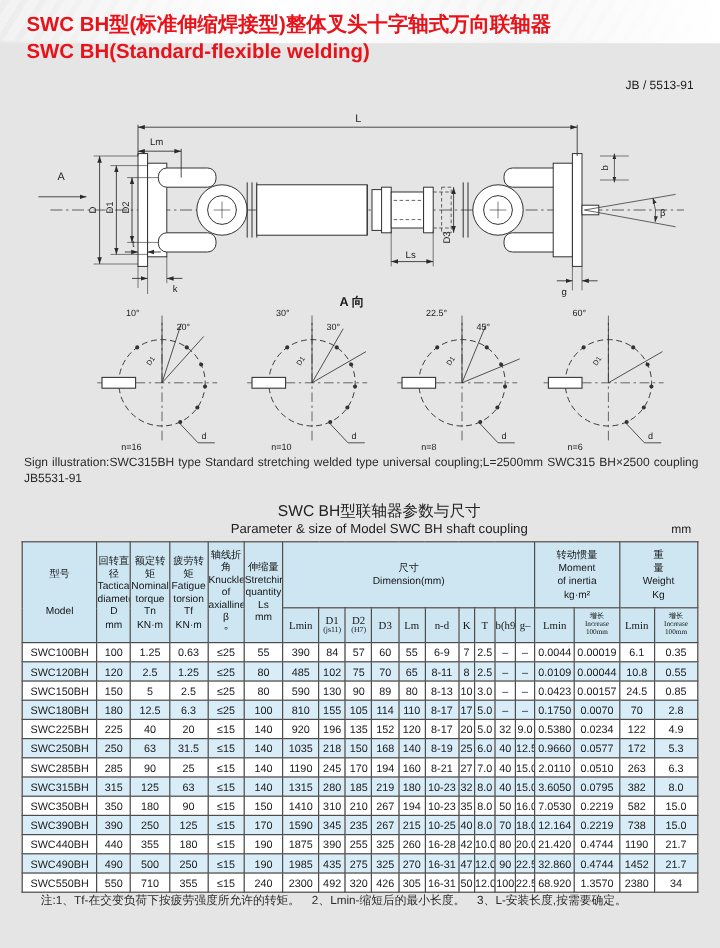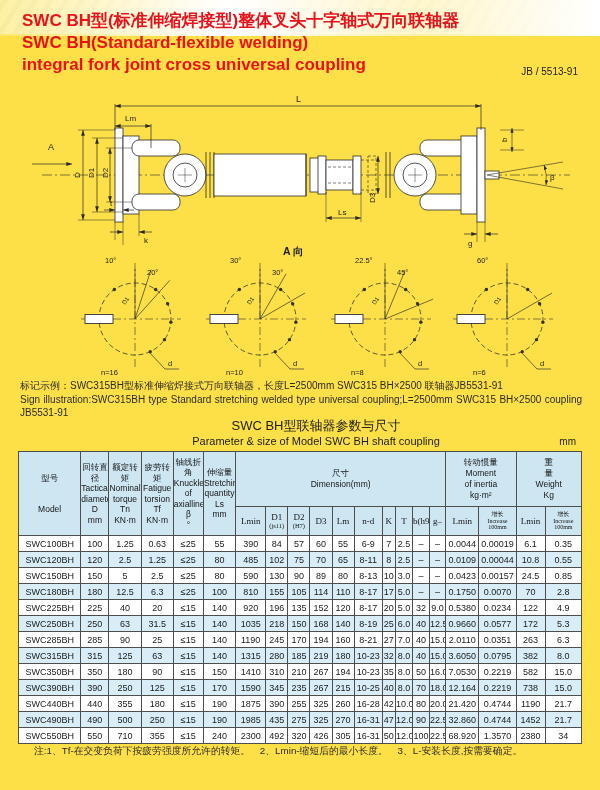--- a/index.html
+++ b/index.html
@@ -1,16 +1,16 @@
 <!DOCTYPE html>
 <html><head>
 <meta charset="utf-8">
 <style>
   html,body{margin:0;padding:0;background:#fff;}
-  .page{position:relative;width:600px;height:790px;background:#fde047;overflow:hidden;
+  .page{position:relative;width:600px;height:790px;background:#e5e5e5;overflow:hidden;
         font-family:"Liberation Sans",sans-serif;color:#1a1a1a;}
   .deco{position:absolute;top:0;left:0;width:100%;height:34px;
         background:repeating-linear-gradient(-58deg,#ececec 0 5px,#ffffff 5px 13px);
         opacity:.38;}
   .deco2{position:absolute;top:0;left:0;width:100%;height:36px;
         background:linear-gradient(90deg,rgba(255,255,255,.2),#fff 38%,rgba(255,255,255,.55) 70%,#fff);}
   .title{position:absolute;left:22px;top:10px;width:520px;color:#e8121a;
          font-weight:bold;font-size:17px;line-height:22px;}
   .title .en{font-size:17px;}
   .std{position:absolute;right:22px;top:66px;font-size:10px;color:#222;}
@@ -42,21 +42,20 @@
 </head>
 <body>
 
 <div class="page">
   <div class="deco"></div>
   <div class="deco2"></div>
 
   <div class="title">
     <div>SWC BH型(标准伸缩焊接型)整体叉头十字轴式万向联轴器</div>
     <div class="en">SWC BH(Standard-flexible welding)</div>
-    <div class="en">integral fork joint cross universal coupling</div>
   </div>
   <div class="std">JB / 5513-91</div>
 
   <svg class="drawing" width="560" height="168" viewBox="0 0 560 168">
     <defs>
       <marker id="arr" viewBox="0 0 10 6" markerWidth="9" markerHeight="6" refX="9" refY="3" orient="auto-start-reverse">
         <path d="M0,0 L9,3 L0,6 Z" fill="#2a2a2a"></path>
       </marker>
     </defs>
     <g stroke="#2a2a2a" stroke-width="0.8" fill="none">
@@ -246,21 +245,20 @@
           <path d="M466,109 L482,126 h14" fill="none" stroke="#333" stroke-width="0.7"></path>
           <text x="422" y="20" font-size="7.5" fill="#1d1d1d">60°</text>
           <text x="442" y="62" font-size="6" fill="#1d1d1d" transform="rotate(-55 442 62)">D1</text>
           <text x="485" y="123" font-size="7.5" fill="#1d1d1d">d</text>
           <text x="418" y="132" font-size="7.5" fill="#1d1d1d">n=6</text>
         </g>
       </g>
   </svg>
 
   <div class="sign">
-    <div>标记示例：SWC315BH型标准伸缩焊接式万向联轴器，长度L=2500mm SWC315 BH×2500 联轴器JB5531-91</div>
     <div>Sign illustration:SWC315BH type Standard stretching welded type universal coupling;L=2500mm SWC315 BH×2500 coupling JB5531-91</div>
   </div>
 
   <div class="tbl-title">
     <div class="zh">SWC BH型联轴器参数与尺寸</div>
     <div class="en">Parameter &amp; size of Model SWC BH shaft coupling</div>
   </div>
   <div class="mm">mm</div>
 
   <div class="tablewrap">
@@ -541,21 +539,21 @@
             <td>245</td>
             <td>170</td>
             <td>194</td>
             <td>160</td>
             <td>8-21</td>
             <td>27</td>
             <td>7.0</td>
             <td>40</td>
             <td>15.0</td>
             <td>2.0110</td>
-            <td>0.0351</td>
+            <td>0.0510</td>
             <td>263</td>
             <td>6.3</td>
           </tr>
           <tr class="alt">
             <td>SWC315BH</td>
             <td>315</td>
             <td>125</td>
             <td>63</td>
             <td>≤15</td>
             <td>140</td>

